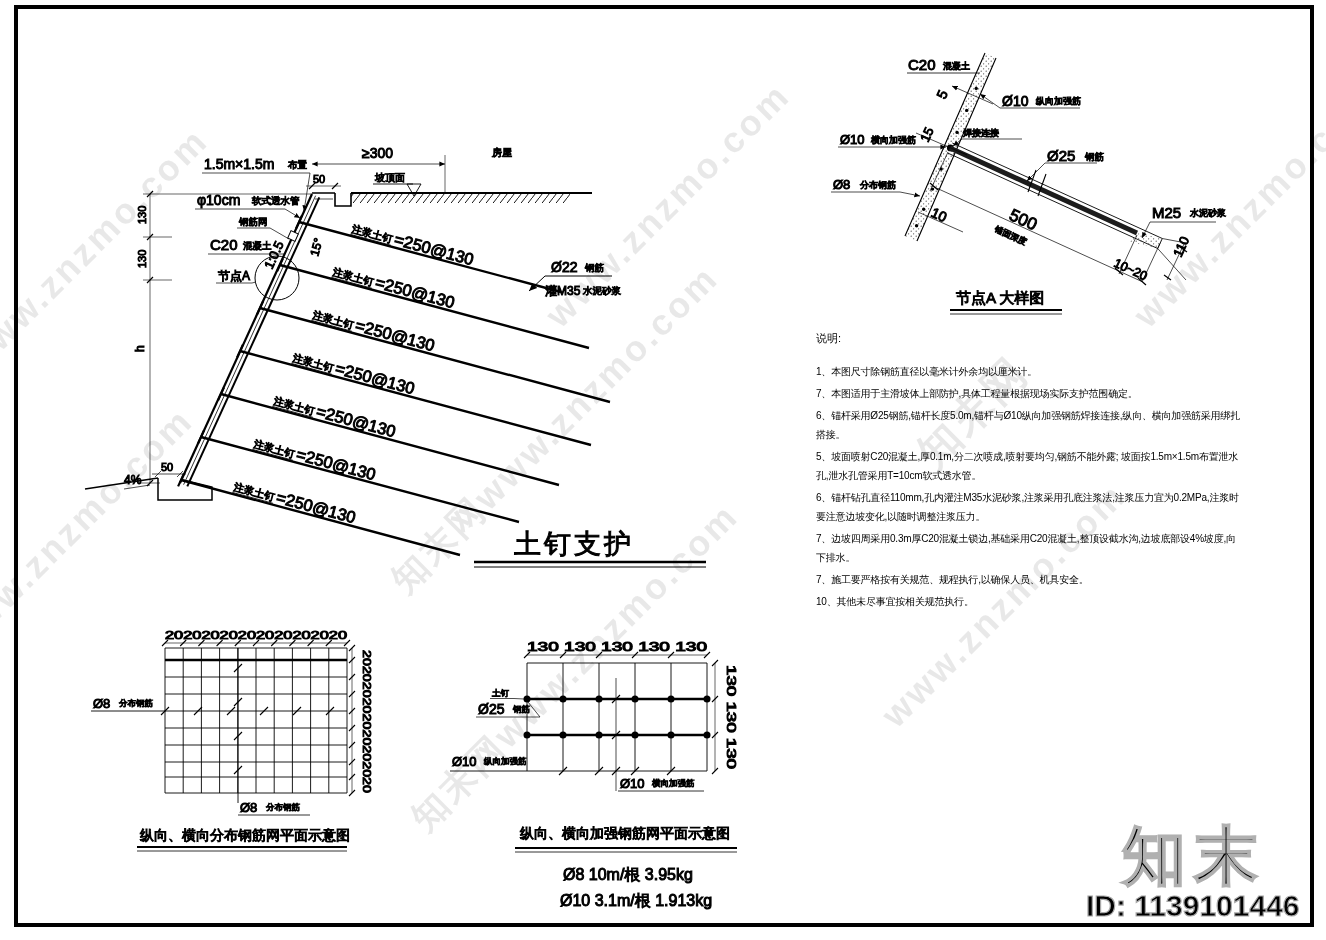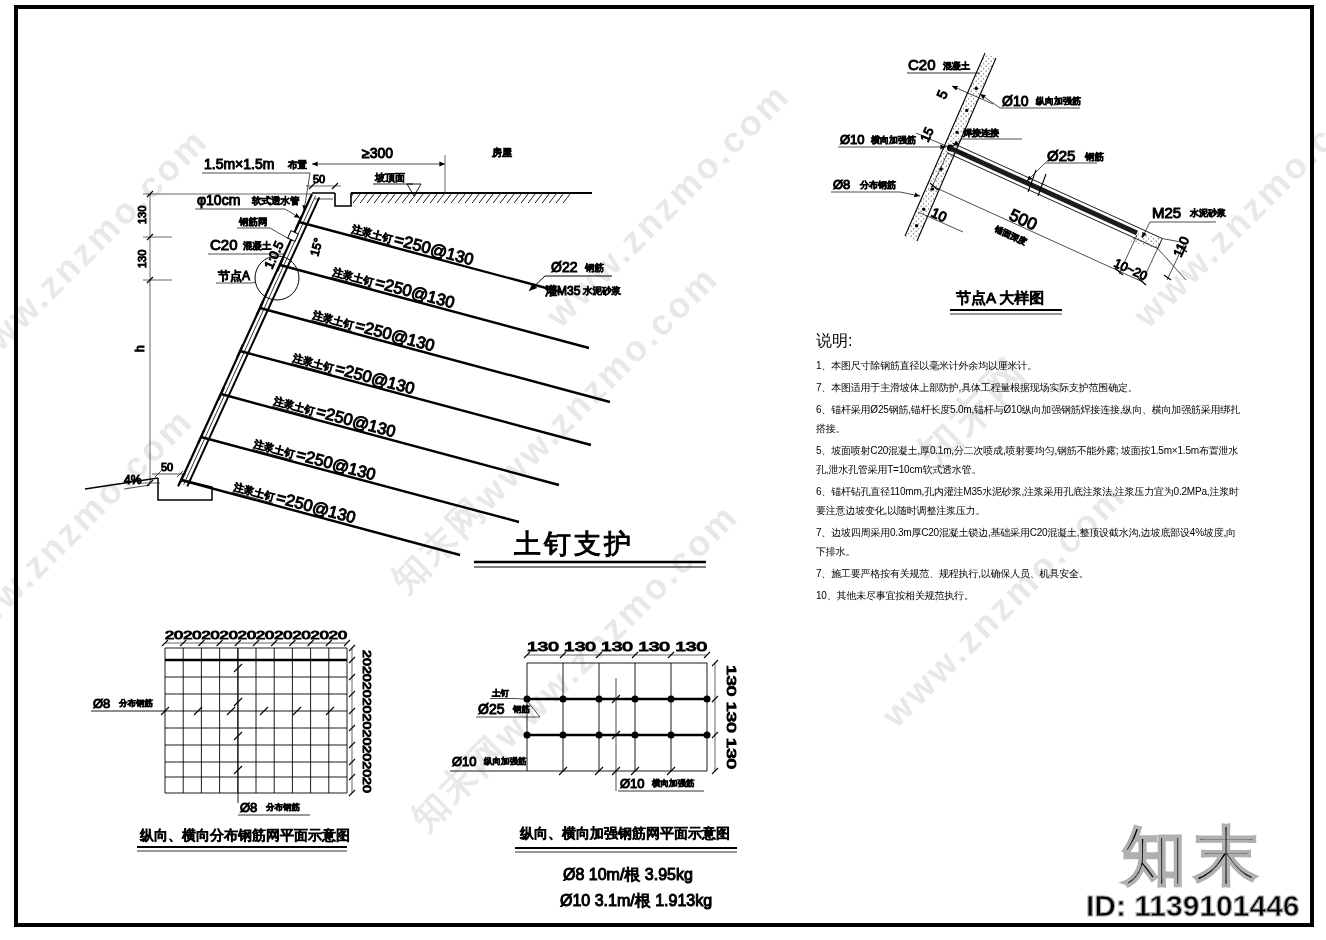--- a/index.html
+++ b/index.html
@@ -4,21 +4,21 @@
 <style>
   html,body{margin:0;padding:0;background:#fff;}
   #stage{position:relative;width:1326px;height:940px;background:#fff;overflow:hidden;
          font-family:"Liberation Sans",sans-serif;}
   #frame{position:absolute;left:14px;top:5px;width:1300px;height:922px;border:4px solid #000;
          box-sizing:border-box;z-index:3;pointer-events:none;}
   svg{position:absolute;left:0;top:0;z-index:1;font-family:"Liberation Sans",sans-serif;}
   .wm{position:absolute;z-index:0;color:#9a9a9a;opacity:.22;font-size:36px;letter-spacing:3px;
       white-space:nowrap;transform:rotate(-45deg);transform-origin:left center;font-weight:bold;}
   #notes{position:absolute;left:816px;top:331px;width:426px;z-index:2;color:#000;}
-  #notes .hd{font-size:16px;margin-bottom:4px;}
+  #notes .hd{font-size:11px;margin-bottom:16px;}
   #notes .it{font-size:10px;line-height:19px;margin-bottom:3px;letter-spacing:-0.2px;}
   text{fill:#000;}
 </style>
 </head>
 <body>
 
 <div id="stage">
 
   <div class="wm" style="left:-30px;top:345px">www.znzmo.com</div>
   <div class="wm" style="left:-45px;top:625px">www.znzmo.com</div>

